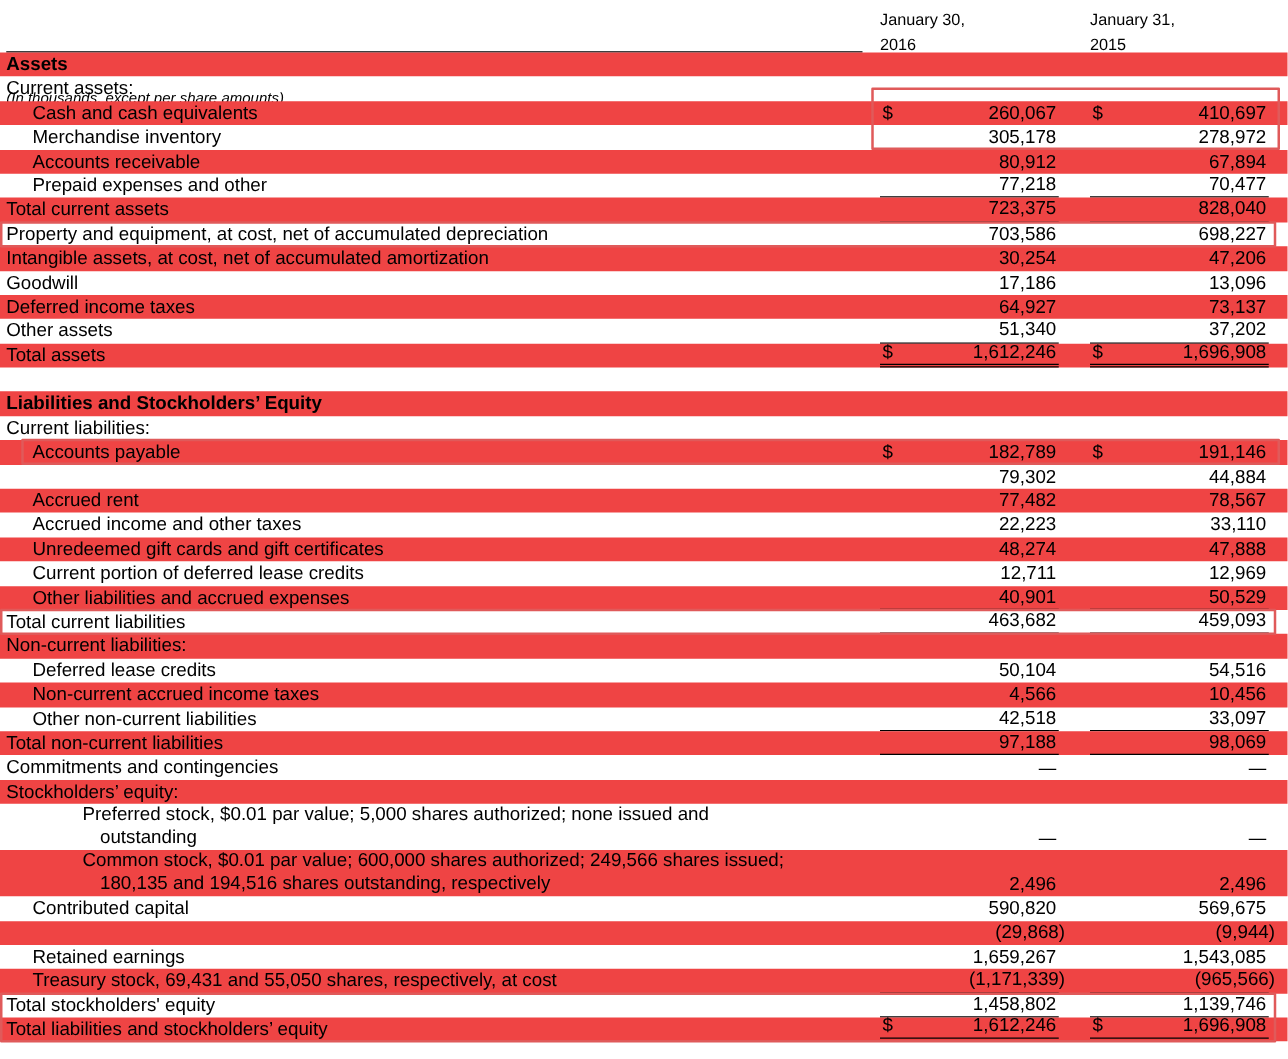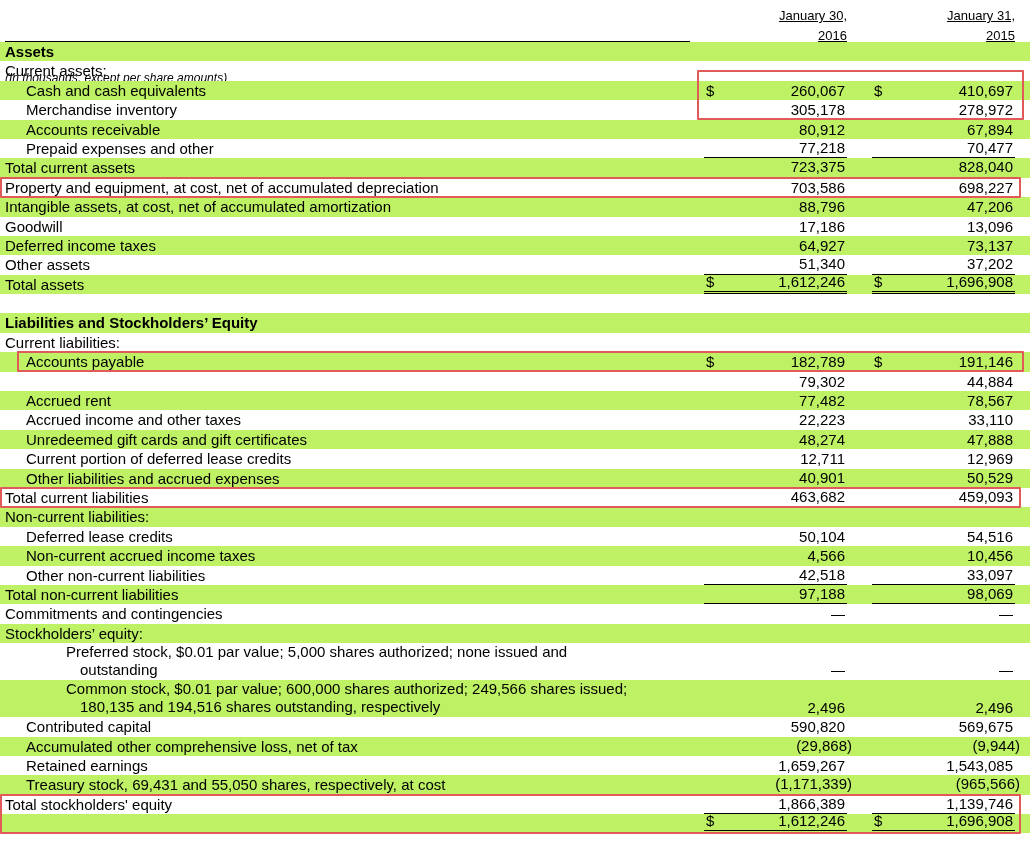--- a/index.html
+++ b/index.html
@@ -1,28 +1,28 @@
 <!DOCTYPE html>
 <html><head>
 <meta charset="utf-8">
 <style>
   html, body { margin: 0; padding: 0; background: #ffffff; }
   body { width: 1030px; height: 847px; position: relative; overflow: hidden;
          font-family: "Liberation Sans", sans-serif; color: #000; font-size: 15px; }
   .hdr { position: absolute; top: 0; left: 0; width: 1030px; height: 43px; }
   .hdr .note { position: absolute; left: 5px; top: 27px; font-size: 12px; font-style: italic; text-decoration: underline; margin-top: 44px; }
   .hdr .rule { position: absolute; left: 5px; top: 41px; width: 685px; border-top: 1px solid #000; }
-  .hdr .col { position: absolute; top: 6px; width: 143px; text-align: right; font-size: 13px; line-height: 20px; text-decoration: underline; }
+  .hdr .col { position: absolute; top: 6px; width: 143px; text-align: left; font-size: 13px; line-height: 20px; }
   .hdr .col .yr { display: block; }
   .hdr .c1 { left: 704px; border-bottom: 1px solid #000; }
   .hdr .c2 { left: 872px; border-bottom: 1px solid #f9a8d4; }
 
   .rows { position: absolute; top: 42px; left: 0; width: 1030px; }
   .row { position: relative; height: 19.4px; line-height: 19.4px; }
-  .row.alt { background: #bef264; }
+  .row.alt { background: #ef4444; }
   .row.tall { height: 37px; line-height: 18px; }
   .row .lbl { position: absolute; left: 5px; white-space: nowrap; top: 0; }
   .row.tall .lbl { white-space: normal; width: 560px; }
   .row .lbl.i1 { left: 26px; }
   .row .lbl.hang { text-indent: -14px; padding-left: 14px; margin-left: 40px; }
   .row .lbl.bold { font-weight: bold; }
   .row .cell { position: absolute; width: 143px; height: 100%; }
   .row .cell.c1 { left: 704px; }
   .row .cell.c2 { left: 872px; }
   .row .cell .dol { position: absolute; left: 2px; bottom: 0; }
@@ -109,21 +109,21 @@
       <span class="cell c1">
         <span class="val">703,586</span>
       </span>
       <span class="cell c2">
         <span class="val">698,227</span>
       </span>
     </div>
     <div class="row alt">
       <span class="lbl">Intangible assets, at cost, net of accumulated amortization</span>
       <span class="cell c1">
-        <span class="val">88,796</span>
+        <span class="val">30,254</span>
       </span>
       <span class="cell c2">
         <span class="val">47,206</span>
       </span>
     </div>
     <div class="row">
       <span class="lbl">Goodwill</span>
       <span class="cell c1">
         <span class="val">17,186</span>
       </span>
@@ -314,21 +314,20 @@
     <div class="row">
       <span class="lbl i1">Contributed capital</span>
       <span class="cell c1">
         <span class="val">590,820</span>
       </span>
       <span class="cell c2">
         <span class="val">569,675</span>
       </span>
     </div>
     <div class="row alt">
-      <span class="lbl i1">Accumulated other comprehensive loss, net of tax</span>
       <span class="cell c1">
         <span class="val paren">(29,868)</span>
       </span>
       <span class="cell c2">
         <span class="val paren">(9,944)</span>
       </span>
     </div>
     <div class="row">
       <span class="lbl i1">Retained earnings</span>
       <span class="cell c1">
@@ -343,27 +342,28 @@
       <span class="cell c1 ul">
         <span class="val paren">(1,171,339)</span>
       </span>
       <span class="cell c2 ul">
         <span class="val paren">(965,566)</span>
       </span>
     </div>
     <div class="row">
       <span class="lbl">Total stockholders' equity</span>
       <span class="cell c1 ul">
-        <span class="val">1,866,389</span>
+        <span class="val">1,458,802</span>
       </span>
       <span class="cell c2 ul">
         <span class="val">1,139,746</span>
       </span>
     </div>
     <div class="row alt">
+      <span class="lbl">Total liabilities and stockholders’ equity</span>
       <span class="cell c1 dbl">
         <span class="dol">$</span>
         <span class="val">1,612,246</span>
       </span>
       <span class="cell c2 dbl">
         <span class="dol">$</span>
         <span class="val">1,696,908</span>
       </span>
     </div>
   </div>

